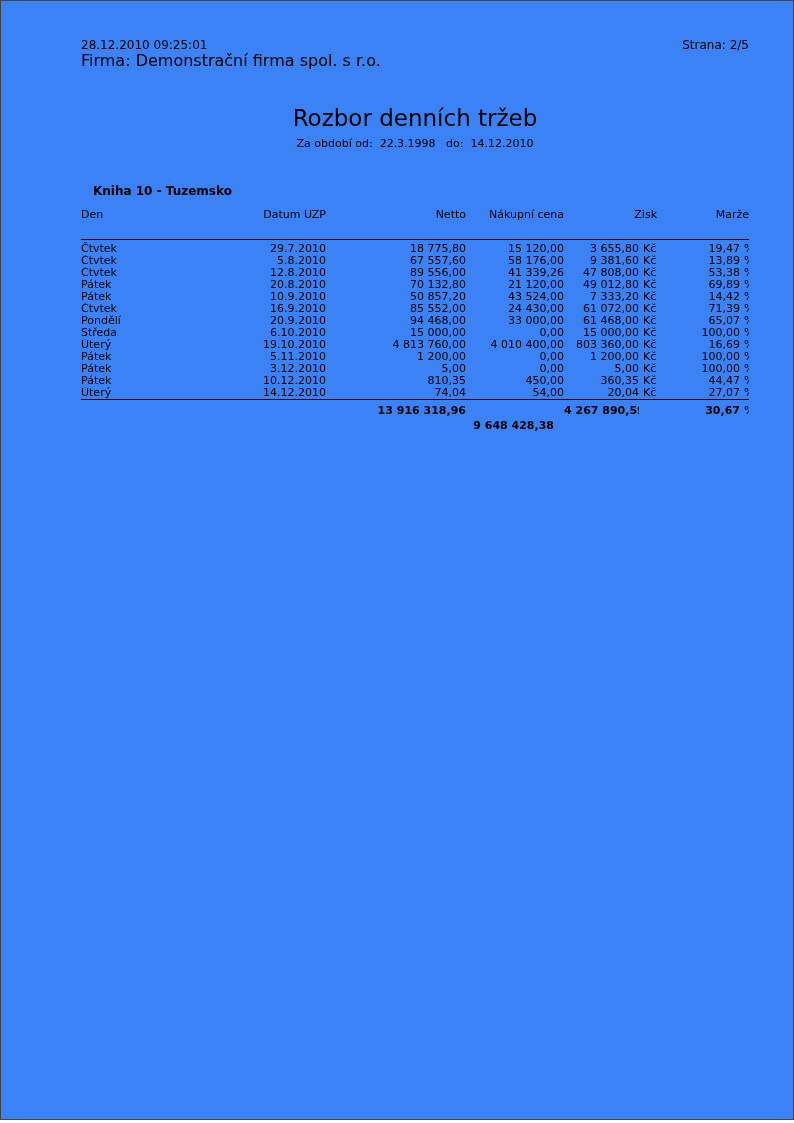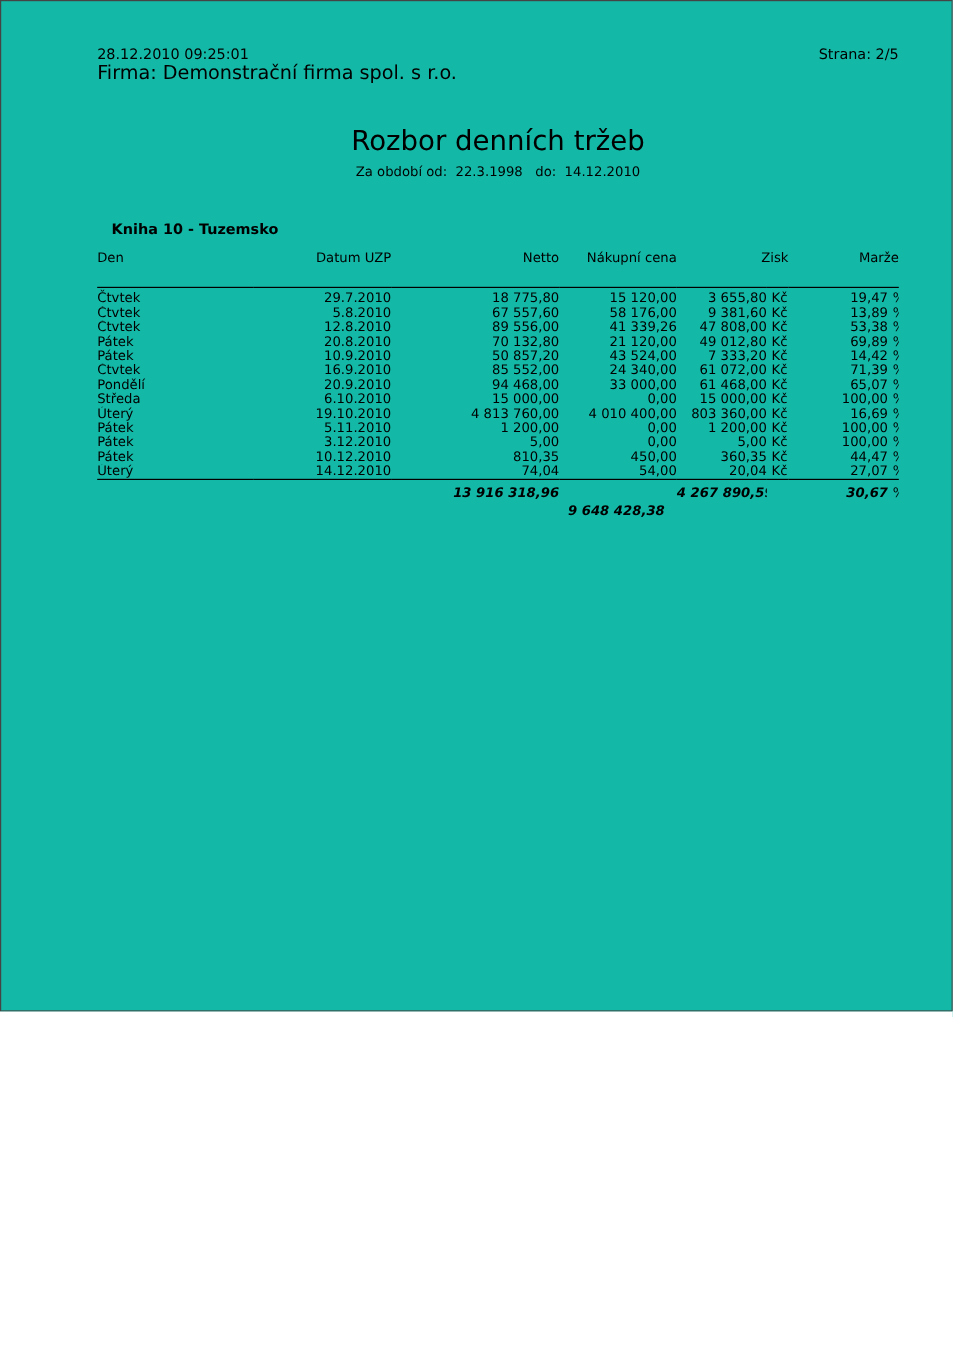--- a/index.html
+++ b/index.html
@@ -4,22 +4,22 @@
 <style>
   * { margin: 0; padding: 0; box-sizing: border-box; }
   html, body { background: #ffffff; }
   body {
     font-family: "DejaVu Sans", "Liberation Sans", sans-serif;
     color: #000000;
   }
   .page {
     position: relative;
     width: 794px;
-    height: 843px;
-    background: #14b8a6;
+    height: 1120px;
+    background: #3b82f6;
     border: 1px solid #444444;
     overflow: hidden;
   }
   .content {
     margin-left: 80px;
     width: 668px;
     padding-top: 36px;
   }
   .header-row {
     display: flex;
@@ -66,21 +66,21 @@
   table.sales td {
     padding: 0;
     line-height: 12px;
     white-space: nowrap;
     overflow: hidden;
   }
   table.sales tbody tr:first-child td { padding-top: 3px; }
   .left   { text-align: left; }
   .right  { text-align: right; }
   .suffix { text-align: left; padding-left: 4px !important; }
-  .bold   { font-weight: bold; font-style: italic; }
+  .bold   { font-weight: bold; }
   tfoot tr.totals-row td {
     border-top: 1px solid #000000;
     padding-top: 4px;
     line-height: 13px;
   }
   tfoot tr.totals-row2 td {
     padding-top: 2px;
     line-height: 13px;
   }
   tfoot td.purchase-total { padding-right: 10px !important; text-align: right; }
@@ -173,21 +173,21 @@
             <td class="right">43 524,00</td>
             <td class="right">7 333,20</td>
             <td class="suffix">Kč</td>
             <td class="right">14,42</td>
             <td class="suffix">%</td>
           </tr>
           <tr>
             <td class="left">Čtvtek</td>
             <td class="right">16.9.2010</td>
             <td class="right">85 552,00</td>
-            <td class="right">24 340,00</td>
+            <td class="right">24 430,00</td>
             <td class="right">61 072,00</td>
             <td class="suffix">Kč</td>
             <td class="right">71,39</td>
             <td class="suffix">%</td>
           </tr>
           <tr>
             <td class="left">Pondělí</td>
             <td class="right">20.9.2010</td>
             <td class="right">94 468,00</td>
             <td class="right">33 000,00</td>

